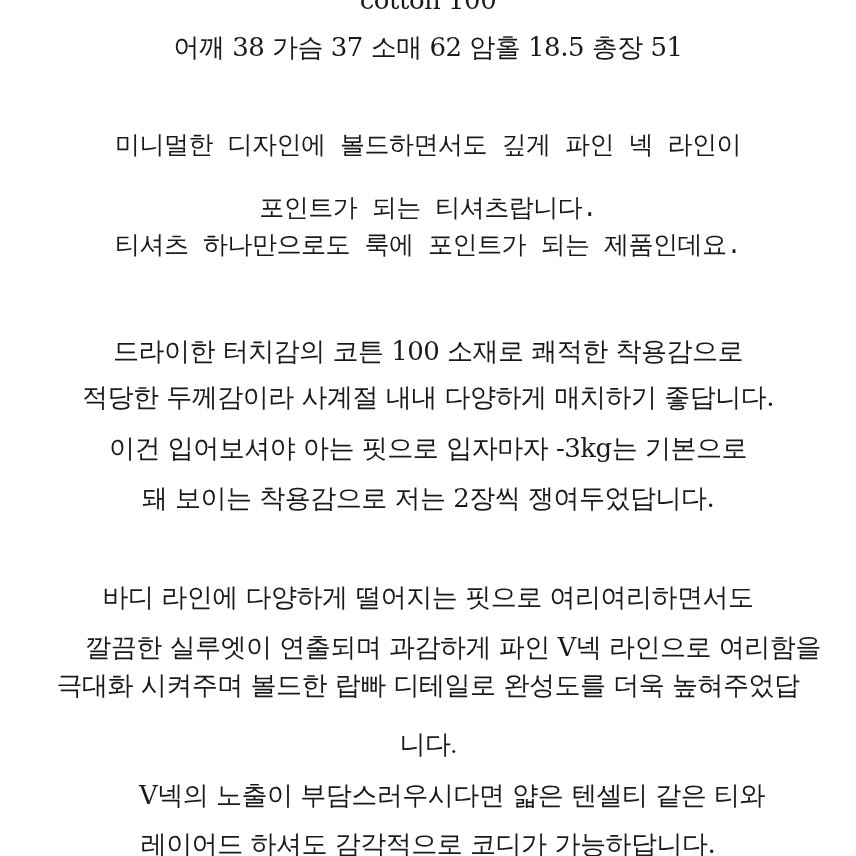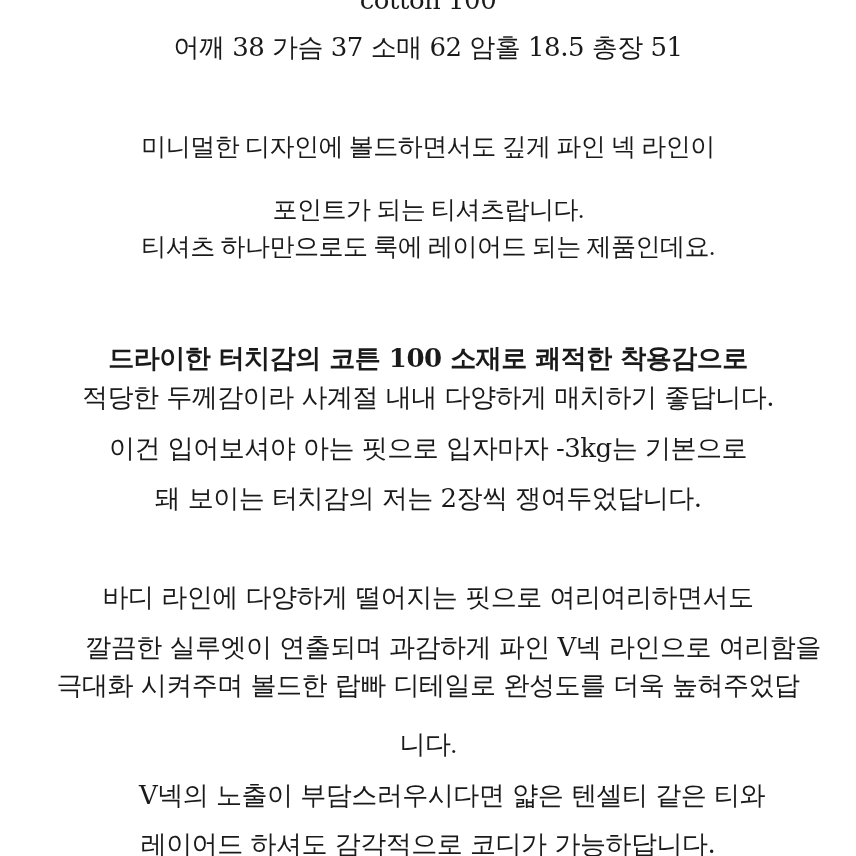--- a/index.html
+++ b/index.html
@@ -26,43 +26,43 @@
       position: absolute;
       left: 0;
       width: 856px;
       text-align: center;
       font-size: 26px;
       line-height: 34px;
       white-space: nowrap;
       letter-spacing: -0.5px;
     }
     .sans {
-      font-family: Liberation Serif, serif;
+      font-family: Liberation Mono, monospace;
       font-size: 25px;
     }
   </style>
 </head>
 <body>
 
 <div class="page">
 
   <div class="line" style="top:-17px;">cotton 100</div>
   <div class="line" style="top:30px;">어깨 38 가슴 37 소매 62 암홀 18.5 총장 51</div>
 
   <div>
     <div class="line sans" style="top:130px;">미니멀한 디자인에 볼드하면서도 깊게 파인 넥 라인이</div>
     <div class="line sans" style="top:193px;">포인트가 되는 티셔츠랍니다.</div>
-    <div class="line sans" style="top:230px;">티셔츠 하나만으로도 룩에 레이어드 되는 제품인데요.</div>
+    <div class="line sans" style="top:230px;">티셔츠 하나만으로도 룩에 포인트가 되는 제품인데요.</div>
   </div>
 
   <div>
-    <div class="line" style="top:341px;font-weight:bold;">드라이한 터치감의 코튼 100 소재로 쾌적한 착용감으로</div>
+    <div class="line" style="top:334px;">드라이한 터치감의 코튼 100 소재로 쾌적한 착용감으로</div>
     <div class="line" style="top:380px;">적당한 두께감이라 사계절 내내 다양하게 매치하기 좋답니다.</div>
     <div class="line" style="top:431px;">이건 입어보셔야 아는 핏으로 입자마자 -3kg는 기본으로</div>
-    <div class="line" style="top:481px;">돼 보이는 터치감의 저는 2장씩 쟁여두었답니다.</div>
+    <div class="line" style="top:481px;">돼 보이는 착용감으로 저는 2장씩 쟁여두었답니다.</div>
   </div>
 
   <div>
     <div class="line" style="top:580px;">바디 라인에 다양하게 떨어지는 핏으로 여리여리하면서도</div>
     <div class="line" style="top:630px;margin-left:25px;">깔끔한 실루엣이 연출되며 과감하게 파인 V넥 라인으로 여리함을</div>
     <div class="line" style="top:668px;">극대화 시켜주며 볼드한 랍빠 디테일로 완성도를 더욱 높혀주었답</div>
     <div class="line" style="top:728px;font-family:Liberation Serif, serif;">니다.</div>
     <div class="line" style="top:778px;padding-left:24px;">V넥의 노출이 부담스러우시다면 얇은 텐셀티 같은 티와</div>
     <div class="line" style="top:827px;">레이어드 하셔도 감각적으로 코디가 가능하답니다.</div>
   </div>

